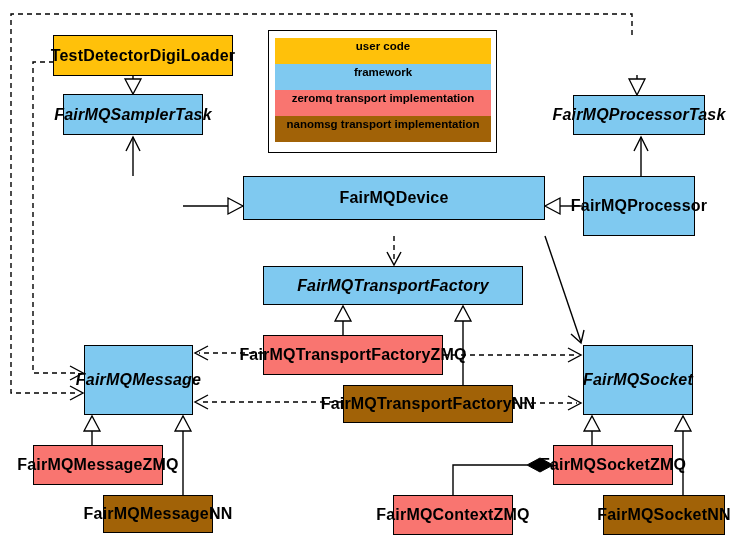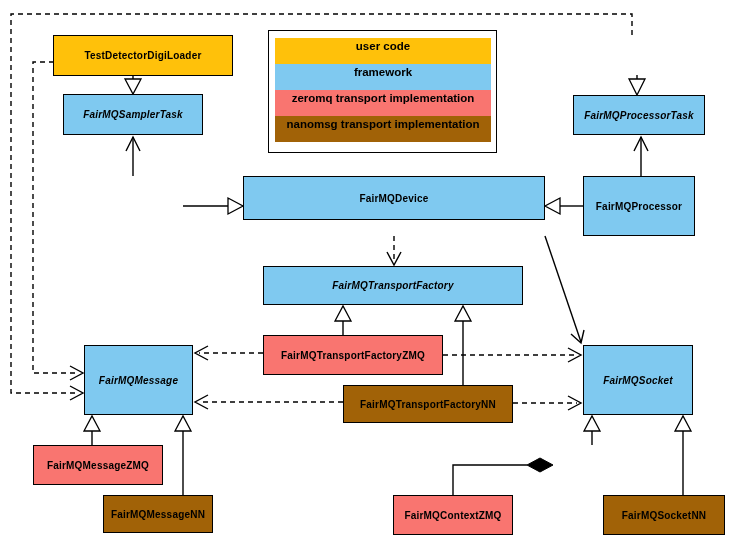--- a/index.html
+++ b/index.html
@@ -9,21 +9,21 @@
   }
   .edges { position:absolute; left:0; top:0; }
   .edge   { stroke:#000; stroke-width:1.4; fill:none; }
   .dash   { stroke-dasharray:5,4; }
   .tri    { fill:#ffffff; stroke:#000; stroke-width:1.3; }
   .vee    { fill:none; stroke:#000; stroke-width:1.4; stroke-dasharray:none; }
   .dia    { fill:#000; stroke:#000; }
   .node {
     position:absolute; box-sizing:border-box; border:1.5px solid #000;
     display:flex; align-items:center; justify-content:center; text-align:left;
-    font-size:10px; font-weight:700; color:#000; letter-spacing:.2px;
+    font-size:16px; font-weight:700; color:#000; letter-spacing:.2px;
   }
   .abstract { font-style:italic; }
   .uc  { background:#FFC10A; }
   .fw  { background:#7FC9F0; }
   .zmq { background:#F97570; }
   .nn  { background:#a16207; }
   .legend {
     position:absolute; left:268px; top:30px; width:229px; height:123px;
     box-sizing:border-box; border:1px solid #000; background:#fff;
     display:flex; flex-direction:column; justify-content:space-between;
@@ -149,20 +149,21 @@
   <div class="node nn" style="left:343px;top:385px;width:170px;height:38px">FairMQTransportFactoryNN</div>
 
   <div class="node fw abstract" style="left:84px;top:345px;width:109px;height:70px">FairMQMessage</div>
 
   <div class="node fw abstract" style="left:583px;top:345px;width:110px;height:70px">FairMQSocket</div>
 
   <div class="node zmq" style="left:33px;top:445px;width:130px;height:40px">FairMQMessageZMQ</div>
 
   <div class="node nn" style="left:103px;top:495px;width:110px;height:38px">FairMQMessageNN</div>
 
+  <div class="node zmq" style="left:553px;top:445px;width:120px;height:40px">FairMQSocketZMQ</div>
 
   <div class="node zmq" style="left:393px;top:495px;width:120px;height:40px">FairMQContextZMQ</div>
 
   <div class="node nn" style="left:603px;top:495px;width:122px;height:40px">FairMQSocketNN</div>
 
   <div class="legend">
     <div class="legend-item uc">user code</div>
     <div class="legend-item fw">framework</div>
     <div class="legend-item zmq">zeromq transport implementation</div>
     <div class="legend-item nn">nanomsg transport implementation</div>

